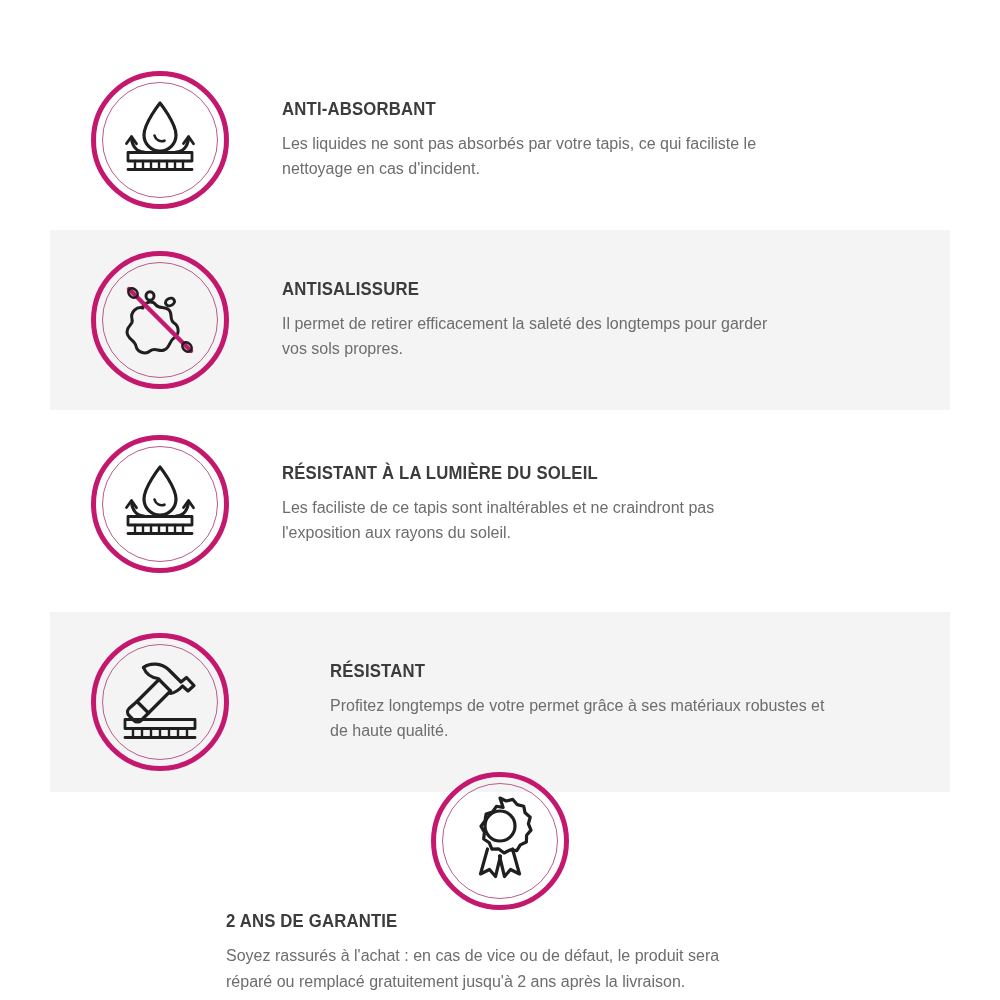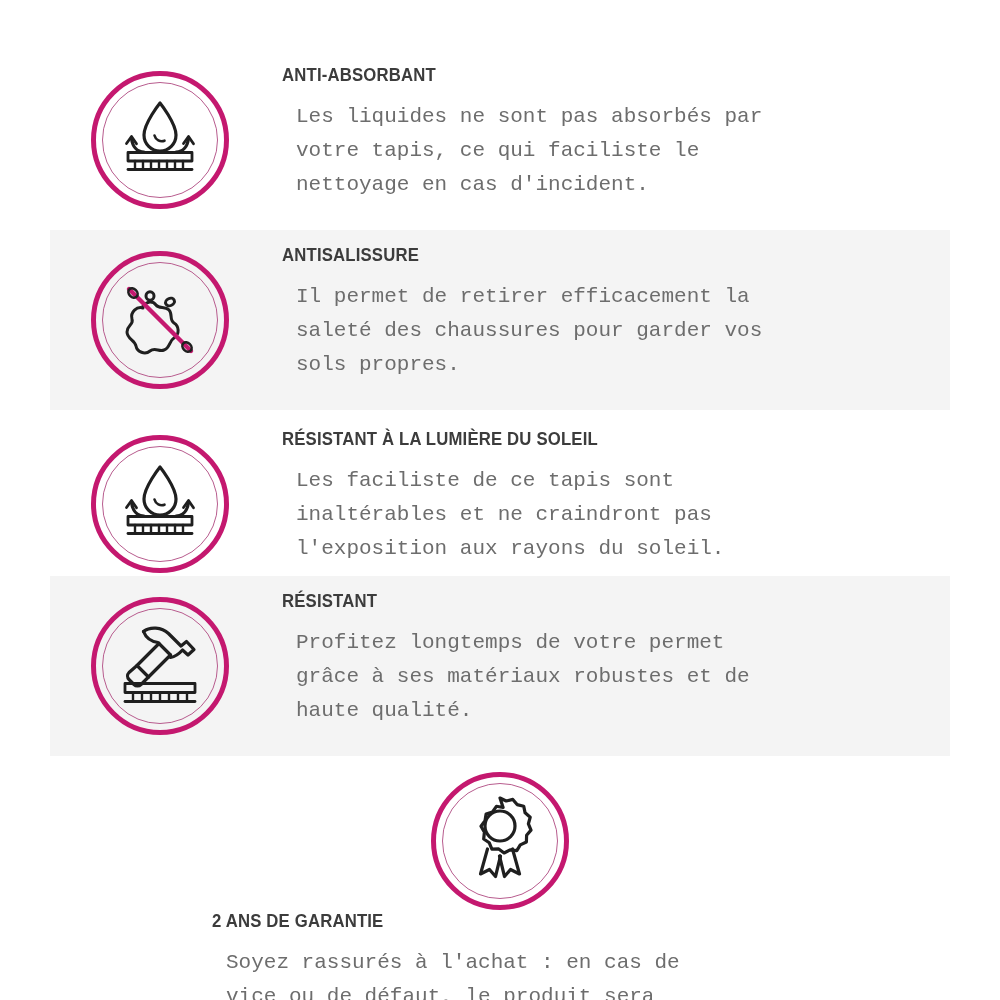--- a/index.html
+++ b/index.html
@@ -33,21 +33,21 @@
     background: transparent;
   }
   .feature-row.shaded {
     background: #f4f4f4;
   }
 
   
   .row-0 { top: 50px; }
   .row-1 { top: 230px; align-items: center; }
   .row-2 { top: 414px; }
-  .row-3 { top: 576px; }
+  .row-3 { top: 612px; gap: 48px; }
   .row-4 { top: 772px; flex-direction: column; }
 
   .icon-cell {
     width: 220px;
     min-width: 220px;
     display: flex;
     align-items: center;
     justify-content: center;
   }
 
@@ -94,25 +94,25 @@
     line-height: 1.15;
     letter-spacing: 0.2px;
     color: #3c3c3c;
     margin: 0 0 11px 0;
     transform: scaleX(0.88);
     transform-origin: left center;
     white-space: nowrap;
   }
 
   .feature-desc {
-    font-family: Liberation Mono, monospace;
-    font-size: 21px;
+    font-family: Liberation Sans, sans-serif;
+    font-size: 16px;
     line-height: 1.62;
     color: #6d6d6d;
-    margin: 14px;
+    margin: 0;
     max-width: 500px;
   }
 </style>
 </head>
 <body>
 
 <div class="feature-list">
 
   <div class="feature-row row-0">
     <div class="icon-cell">
@@ -162,21 +162,21 @@
           <g fill="none" stroke="#c4186f" stroke-width="4.4" stroke-linecap="round">
             <line x1="19" y1="19" x2="81" y2="81"></line>
           </g>
           <ellipse cx="23" cy="23" rx="5.2" ry="4" fill="none" stroke="#1f1f1f" stroke-width="2.6" transform="rotate(45 23 23)"></ellipse>
           <ellipse cx="77" cy="77" rx="5.2" ry="4" fill="none" stroke="#1f1f1f" stroke-width="2.6" transform="rotate(45 77 77)"></ellipse>
         </svg>
       </div>
     </div>
     <div class="text-cell">
       <h3 class="feature-title">ANTISALISSURE</h3>
-      <p class="feature-desc">Il permet de retirer efficacement la saleté des chaussures pour garder vos sols propres.</p>
+      <p class="feature-desc">Il permet de retirer efficacement la saleté des longtemps pour garder vos sols propres.</p>
     </div>
   </div>
 
   <div class="feature-row row-2">
     <div class="icon-cell">
       <div class="icon-badge">
         <div class="ring-outer"></div>
         <div class="ring-inner"></div>
         <svg width="92" height="86" viewBox="0 0 92 86">
           <g fill="none" stroke="#1f1f1f" stroke-width="3.2" stroke-linecap="round" stroke-linejoin="round">

